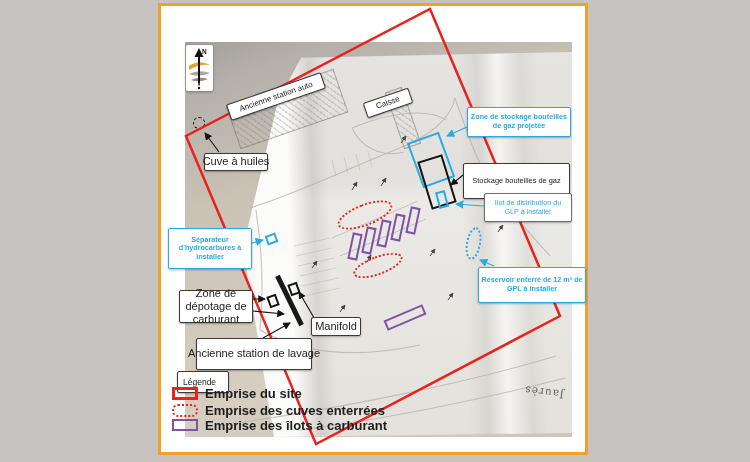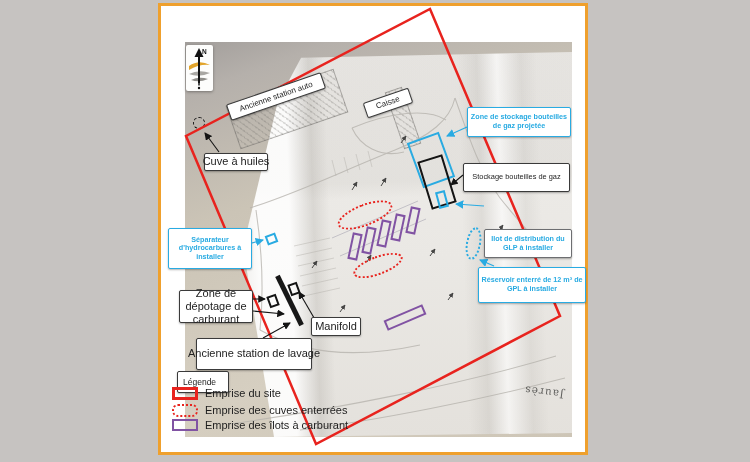--- a/index.html
+++ b/index.html
@@ -48,25 +48,25 @@
   .solid-bar{background:#181818;}
   
   .lbl{
     position:absolute;box-sizing:border-box;
     background:#fff;border:1.5px solid #3a3a3a;border-radius:2px;
     display:flex;align-items:center;justify-content:center;text-align:center;
     font-size:11px;line-height:1.2;color:#222;padding:1px 2px;
     box-shadow:0 1px 2px rgba(0,0,0,.3);
   }
   .lbl.cyan{border-color:var(--cyan,#29abe2);color:var(--cyan,#29abe2);font-weight:bold;}
-  .lbl.graybrd{border-color:#6d6e71;color:var(--cyan,#29abe2);font-weight:bold;margin-top:36px;}
+  .lbl.graybrd{border-color:#6d6e71;color:var(--cyan,#29abe2);font-weight:normal;}
   .lbl.big{font-size:8px;}
   
   .legend-row{position:absolute;display:flex;align-items:center;gap:7px;height:14px;}
-  .legend-row .txt{font-size:11px;color:#1d1d1d;font-weight:normal;white-space:nowrap;}
+  .legend-row .txt{font-size:13px;color:#1d1d1d;font-weight:bold;white-space:nowrap;}
   .sw{box-sizing:border-box;display:inline-block;}
   .sw-red{width:26px;height:13px;border:3px solid var(--site_red,#e8231e);}
   .sw-dotted{width:26px;height:13px;border:2.5px dotted var(--site_red,#e8231e);border-radius:6px;}
   .sw-purple{width:26px;height:12px;border:2.5px solid var(--purple,#8153a3);}
   #legend-title{justify-content:flex-start;padding-left:5px;font-size:8.5px;border-width:1.5px;}
   
   #compass{
     position:absolute;left:186px;top:45px;width:27px;height:46px;
     background:#fdfdfc;border-radius:2px;box-shadow:0 1px 3px rgba(0,0,0,.35);
   }
@@ -186,21 +186,21 @@
       <path d="M 467,127 L 447,136" marker-end="url(#m-cyan)"></path>
       <path d="M 484,206 L 456,204" marker-end="url(#m-cyan)"></path>
       <path d="M 494,266 L 480,260" marker-end="url(#m-cyan)"></path>
     </g>
   </svg>
 
   <div class="lbl big" style="left:226px;top:88px;width:100px;height:17px;transform:rotate(-19deg);white-space:nowrap;">Ancienne station auto</div>
   <div class="lbl big" style="left:364px;top:95px;width:48px;height:16px;transform:rotate(-19deg);">Caisse</div>
   <div class="lbl" style="left:204px;top:153px;width:64px;height:18px;white-space:nowrap;">Cuve à huiles</div>
   <div class="lbl cyan" style="left:467px;top:107px;width:104px;height:30px;font-size:7.2px;">Zone de stockage bouteilles de gaz projetée</div>
-  <div class="lbl" style="left:463px;top:163px;width:107px;height:29px;font-size:7.4px;white-space:nowrap;">Stockage bouteilles de gaz</div>
+  <div class="lbl" style="left:463px;top:163px;width:107px;height:36px;font-size:7.4px;white-space:nowrap;">Stockage bouteilles de gaz</div>
   <div class="lbl graybrd" style="left:484px;top:193px;width:88px;height:29px;font-size:7.2px;">Ilot de distribution du GLP à installer</div>
   <div class="lbl cyan" style="left:478px;top:267px;width:108px;height:36px;font-size:7.2px;">Réservoir enterré de 12 m³ de GPL à installer</div>
   <div class="lbl cyan" style="left:168px;top:228px;width:84px;height:41px;font-size:7.2px;">Séparateur d'hydrocarbures à installer</div>
   <div class="lbl" style="left:179px;top:290px;width:74px;height:33px;">Zone de dépotage de carburant</div>
   <div class="lbl" style="left:311px;top:317px;width:50px;height:19px;">Manifold</div>
   <div class="lbl" style="left:196px;top:338px;width:116px;height:32px;white-space:nowrap;">Ancienne station de lavage</div>
 
   <div class="lbl" id="legend-title" style="left:177px;top:371px;width:52px;height:22px;">Légende</div>
   <div id="legend">
     <div class="legend-row" style="left:172px;top:386px;">

